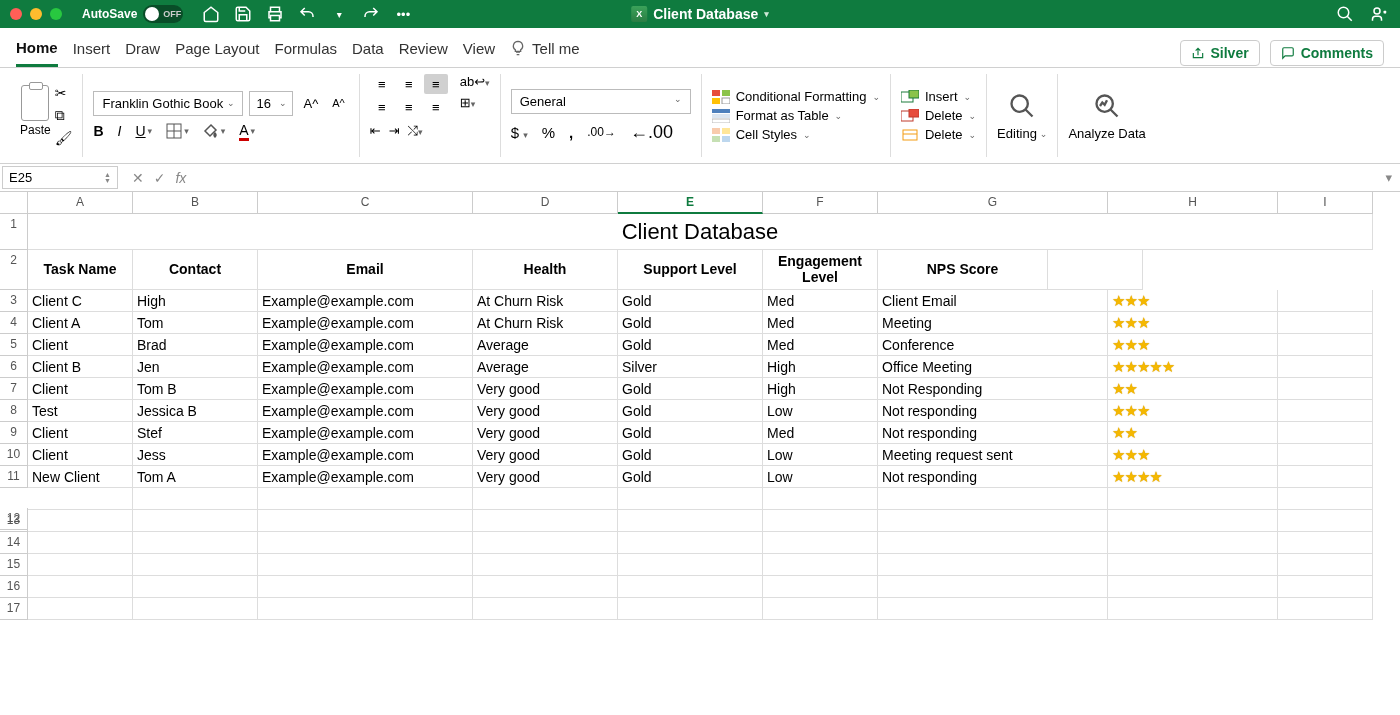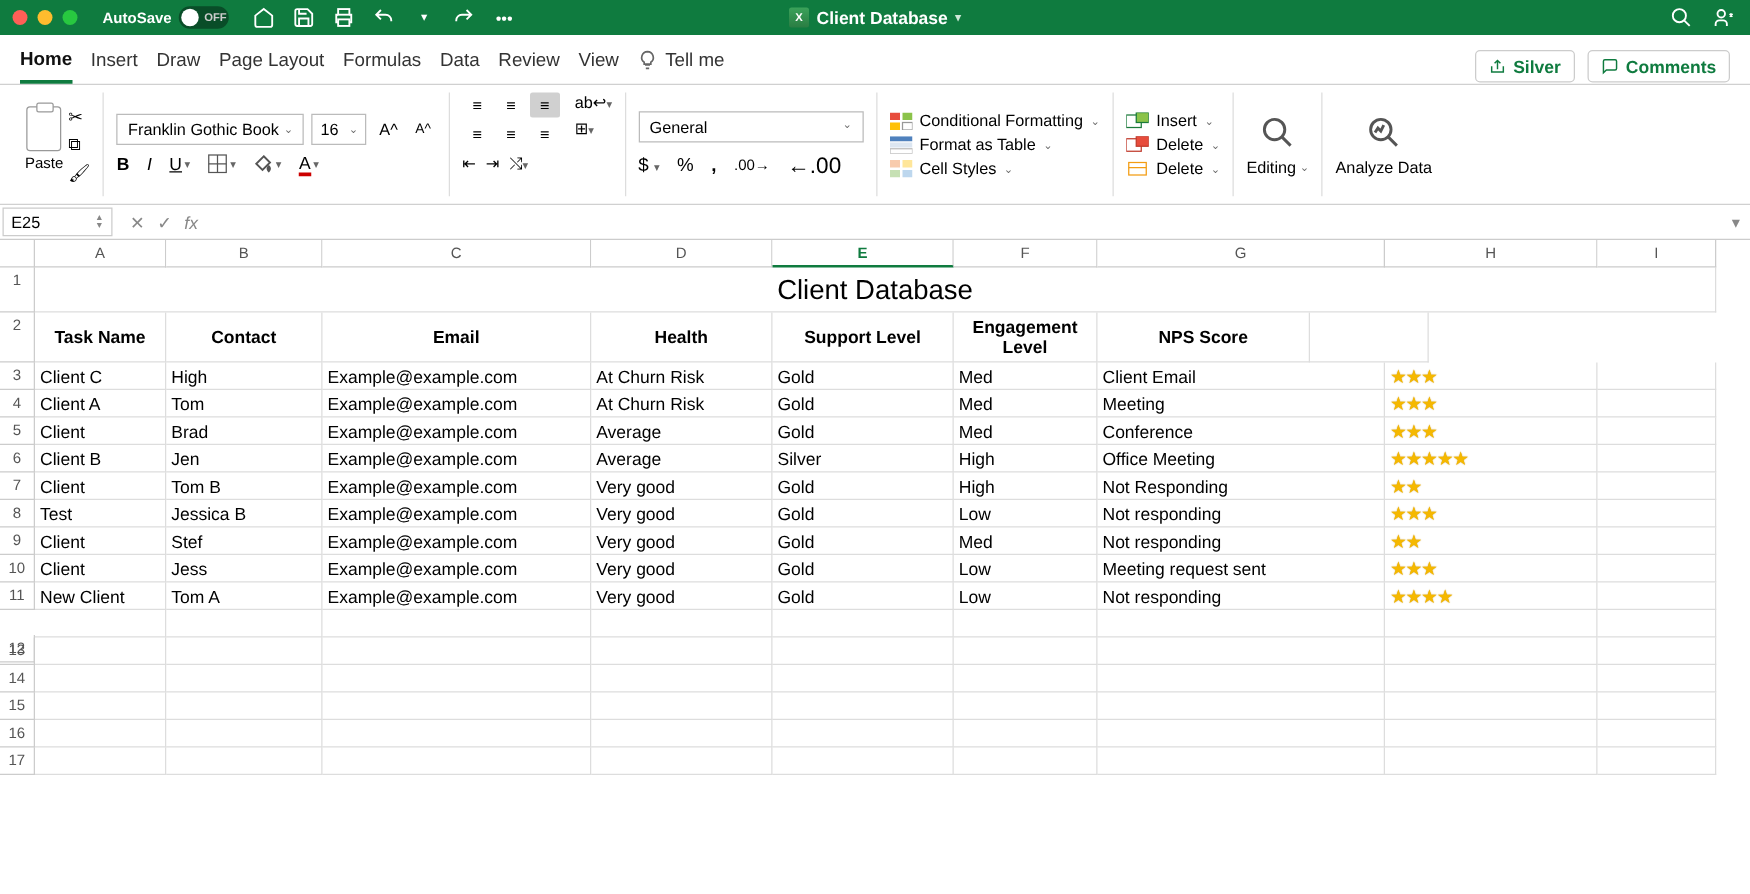--- a/index.html
+++ b/index.html
@@ -62,21 +62,21 @@
   .style-row { display: flex; align-items: center; gap: 6px; font-size: 13px; }
   .style-ico { width: 18px; height: 14px; }
   
   .cells-col { display: flex; flex-direction: column; gap: 4px; }
   
   .editing-block { display: flex; flex-direction: column; align-items: center; gap: 4px; font-size: 13px; }
   .big-icon { width: 32px; height: 32px; display: flex; align-items: center; justify-content: center; }
   
   
   .fbar { display: flex; height: 28px; border-bottom: 1px solid #ccc; align-items: center; background: #fff; }
-  .namebox { width: 88px; border: 1px solid #ccc; padding: 3px 6px; font-size: 13px; display: flex; justify-content: space-between; align-items: center; margin: 2px; }
+  .namebox { width: 116px; border: 1px solid #ccc; padding: 3px 6px; font-size: 13px; display: flex; justify-content: space-between; align-items: center; margin: 2px; }
   .fbar-btns { display: flex; gap: 10px; padding: 0 12px; color: #888; font-size: 14px; }
   .fbar-input { flex: 1; padding: 3px 6px; }
   .fbar-expand { padding: 0 8px; color: #888; }
   
   
   .sheet { display: flex; height: 523px; }
   .grid-wrap { flex: 1; overflow: hidden; }
   .colhdrs { display: flex; height: 22px; }
   .colhdr { border-right: 1px solid #ccc; border-bottom: 1px solid #ccc; text-align: center; font-size: 12px; color: #555; padding-top: 3px; background: #fff; }
   .colhdr.active { background: #fff; border-bottom: 2px solid #0f7b3f; color: #0f7b3f; font-weight: 600; }

